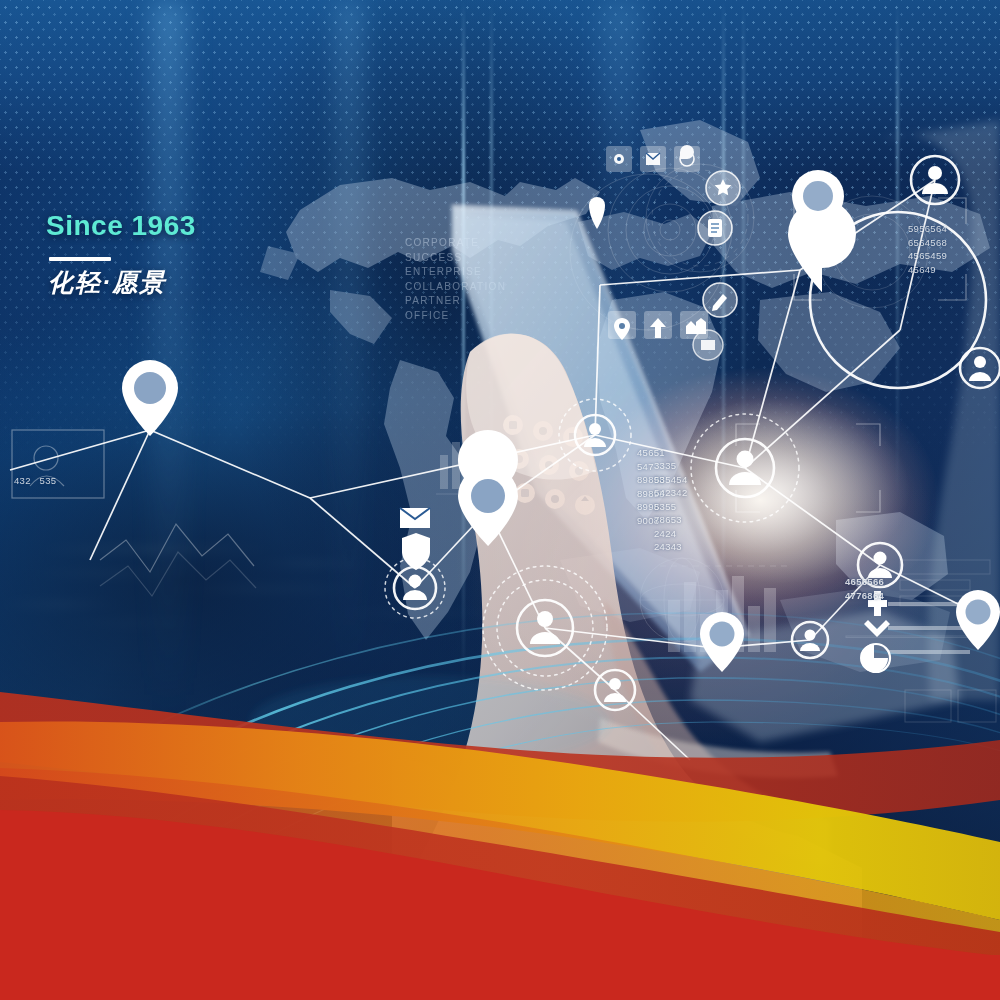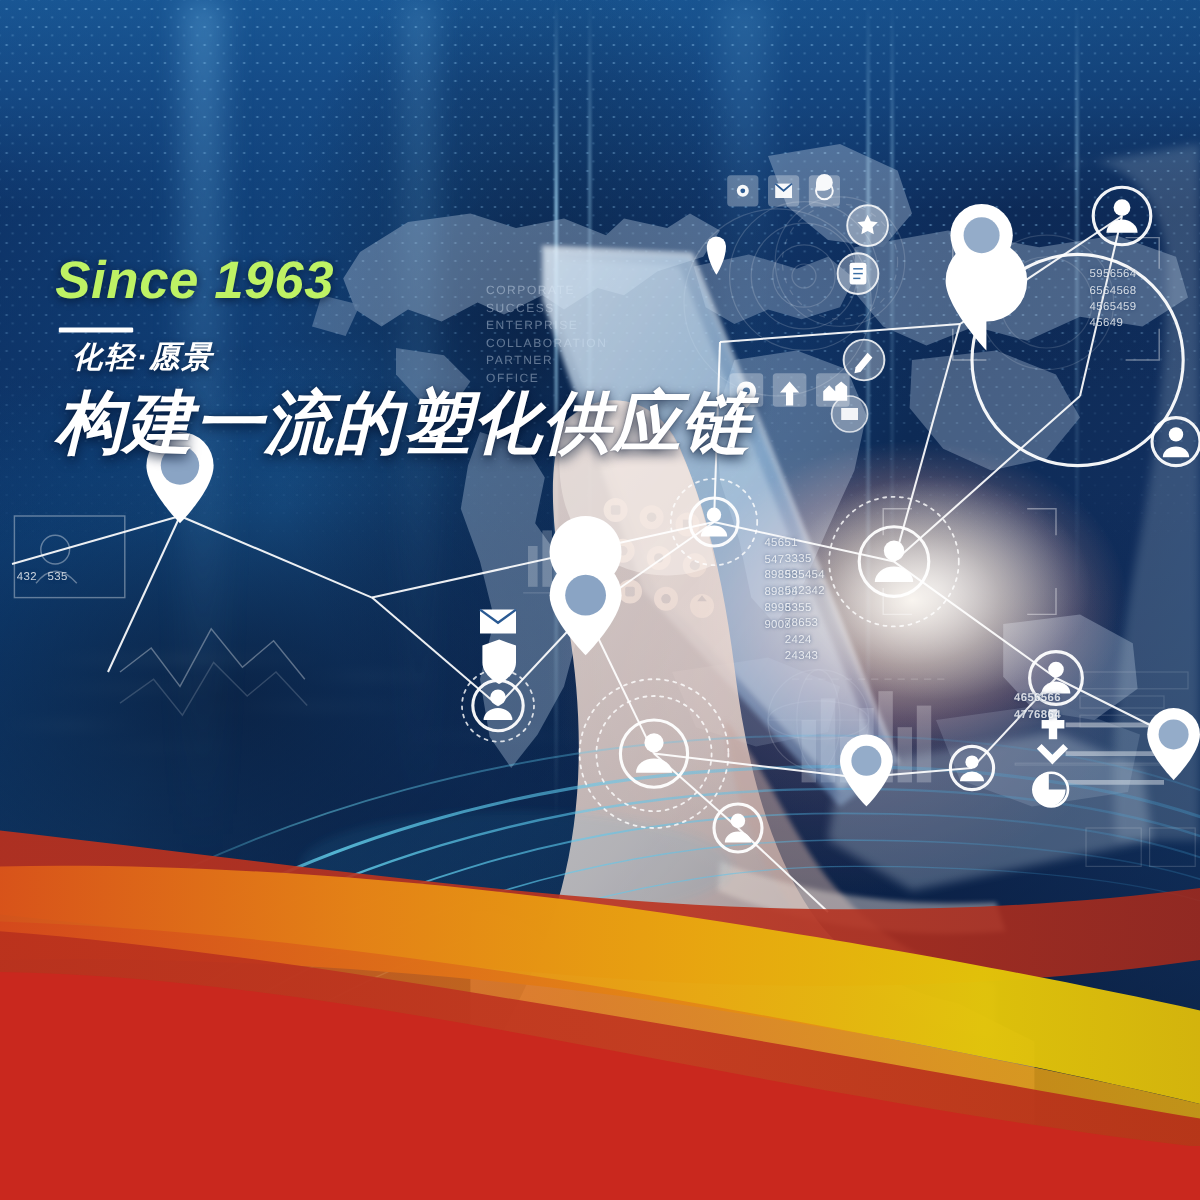--- a/index.html
+++ b/index.html
@@ -126,44 +126,43 @@
   }
 
   
   #textblock {
     position: absolute;
     left: 46px;
     top: 212px;
     z-index: 40;
   }
   #since {
-    font-size: 44px;
+    font-size: 28px;
     font-weight: 700;
-    font-style: italic;
-    color: #bef264;
+    color: #5eead4;
     letter-spacing: .5px;
     line-height: 1;
     text-shadow: 0 2px 7px rgba(2,18,46,.75);
   }
   #rule {
     width: 62px;
     height: 4px;
     background: #ffffff;
     margin: 17px 0 9px 3px;
     border-radius: 1px;
   }
   #vision {
     font-size: 25px;
     font-weight: 700;
     font-style: italic;
     color: #ffffff;
     letter-spacing: 2px;
     line-height: 1;
     text-shadow: 0 2px 6px rgba(2,18,46,.7);
-    margin-left: 14px;
+    margin-left: 2px;
   }
   #headline {
     margin-top: 12px;
     font-size: 57px;
     font-weight: 700;
     font-style: italic;
     color: #ffffff;
     letter-spacing: 1px;
     line-height: 1.08;
     white-space: nowrap;
@@ -673,21 +672,20 @@
 4565459
 45649</div>
   <div class="numcol" style="left:845px; top:575px;font-weight:bold;">4656566
 4776864</div>
   <div class="numcol" style="left:14px;  top:474px;">432   535</div>
 
   <div id="textblock">
     <div id="since">Since 1963</div>
     <div id="rule"></div>
     <div id="vision">化轻·愿景</div>
-    <div id="headline">构建一流的塑化供应链</div>
   </div>
 
   <div id="waves">
     <svg viewBox="0 0 1000 330" preserveAspectRatio="none">
       <defs>
         <linearGradient id="gOrange" x1="0" y1="0" x2="1" y2="0">
           <stop offset="0" stop-color="#d9541a"></stop>
           <stop offset=".30" stop-color="#e58416"></stop>
           <stop offset=".58" stop-color="#e9a80f"></stop>
           <stop offset=".82" stop-color="#e3c509"></stop>

